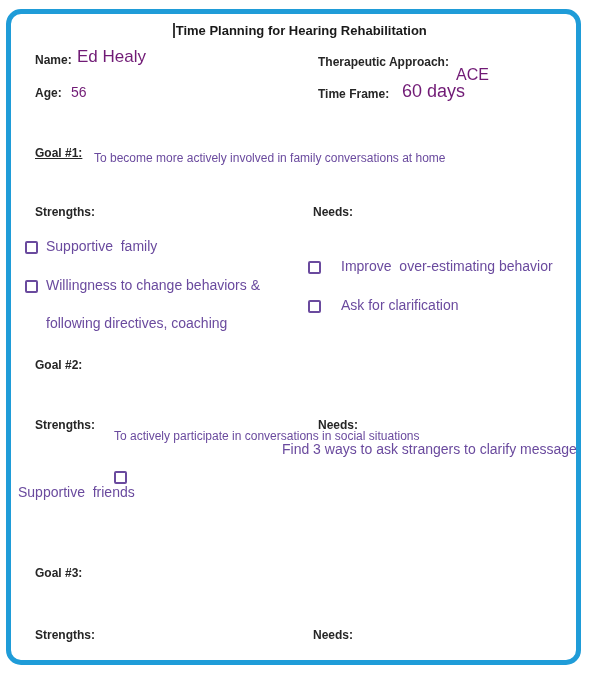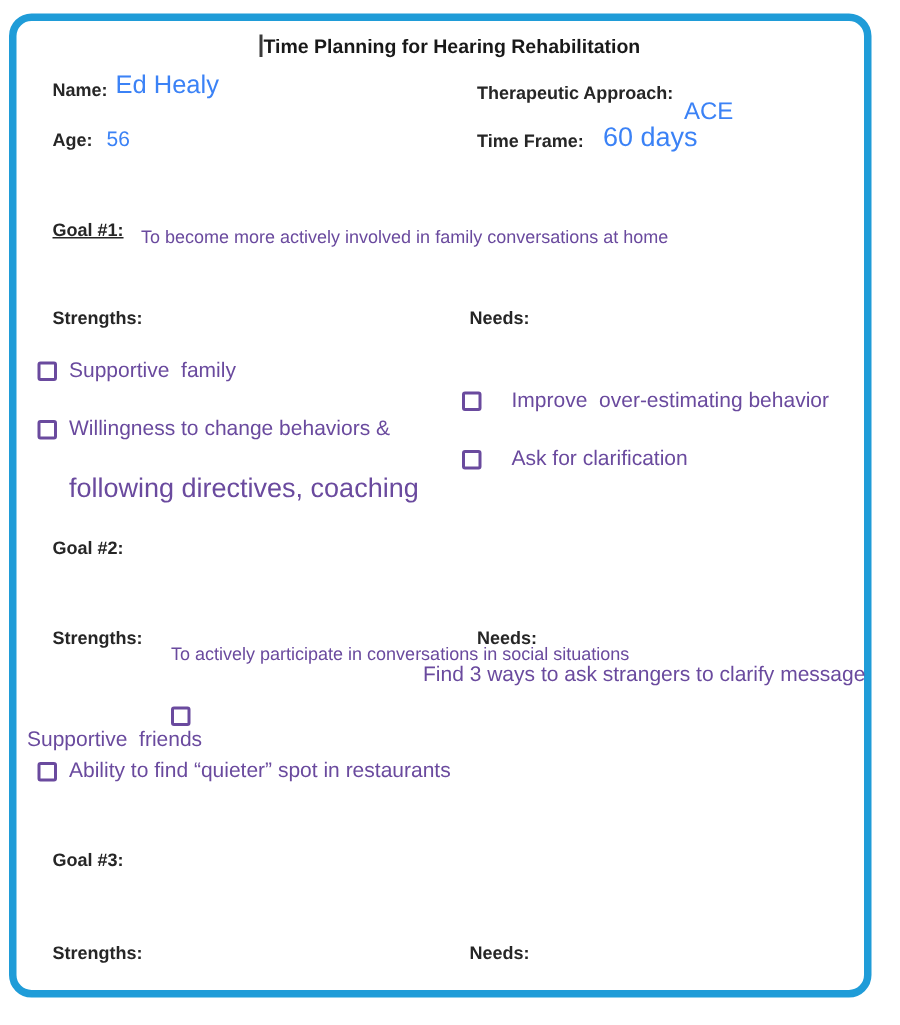--- a/index.html
+++ b/index.html
@@ -17,32 +17,32 @@
   .title-row {
     position:absolute; top:23px; left:0; width:100%; text-align:center;
     font-size:13px; font-weight:bold; color:#191919;
   }
   .caret {
     display:inline-block; width:1.5px; height:15px; background:#3a3a3a;
     vertical-align:-3px; margin-right:1px;
   }
   .lbl { font-size:12px; font-weight:bold; color:#262626; }
   .u { text-decoration:underline; }
-  .val { color:#3b82f6; }
+  .val { color:#701a75; }
   .purple { color:#6a4a9e; }
   .goal-text { font-size:12px; }
   .note { font-size:14px; }
   .item { display:flex; align-items:flex-end; font-size:14px; }
   .cbx {
     flex:0 0 auto; width:9px; height:9px; border:2px solid #6a4a9e;
     border-radius:2px; margin-top:3px; background:#ffffff;
   }
   .gap-s { margin-right:8px; }
   .gap-n { margin-right:20px; }
-  .cont { font-size:18px; }
+  .cont { font-size:14px; }
 </style>
 </head>
 <body>
 
 <div class="page">
   <div class="frame"></div>
 
   <div class="title-row"><span class="caret"></span><span>Time Planning for Hearing Rehabilitation</span></div>
 
   <div class="abs lbl" style="left:35px; top:53px;">Name:</div>
@@ -87,22 +87,18 @@
 
   <div class="abs lbl" style="left:35px; top:418px;">Strengths:</div>
   <div class="abs lbl" style="left:318px; top:418px;">Needs:</div>
 
   <div class="abs purple note" style="left:282px; top:441px;">Find 3 ways to ask strangers to clarify message</div>
 
   <div class="abs item purple" style="left:18px; top:468px;flex-direction:column;">
     <span class="cbx gap-s"></span>
     <span style="white-space:pre;">Supportive  friends</span>
   </div>
-  <div class="abs item purple" style="left:25px; top:505px;">
-    <span class="cbx gap-s"></span>
-    <span style="white-space:pre;">Ability to find “quieter” spot in restaurants</span>
-  </div>
 
   <div class="abs lbl" style="left:35px; top:566px;">Goal #3:</div>
 
   <div class="abs lbl" style="left:35px; top:628px;">Strengths:</div>
   <div class="abs lbl" style="left:313px; top:628px;">Needs:</div>
 </div>
 
 </body></html>

